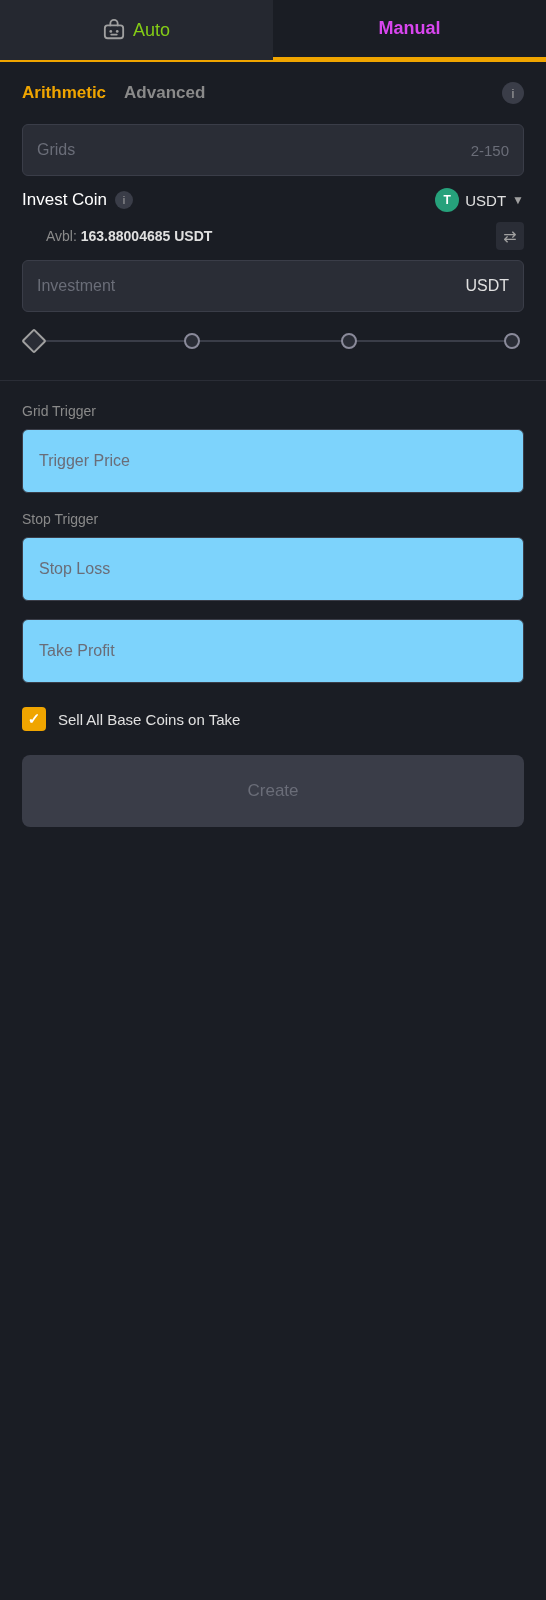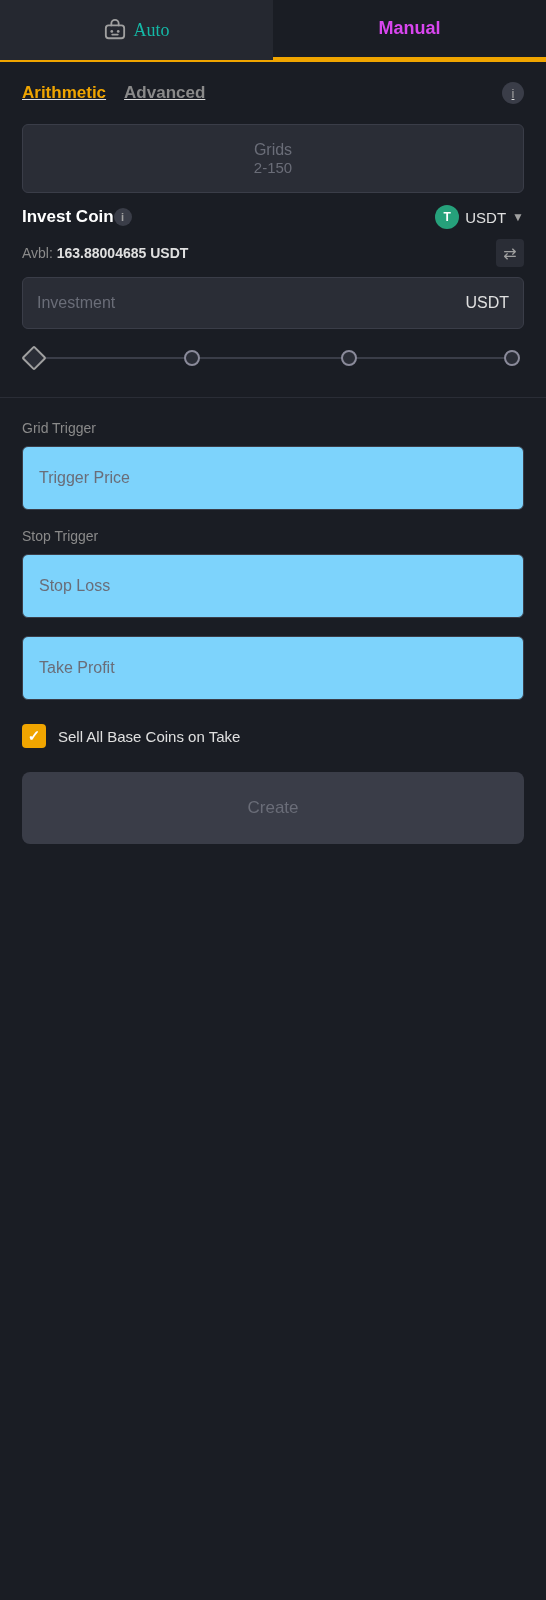--- a/index.html
+++ b/index.html
@@ -27,38 +27,36 @@
       color: #a0a0a0;
       background: #1a1d24;
     }
     .tab.active {
       color: #d946ef;
       background: #1a1d24;
       font-weight: 700;
     }
     .tab.auto {
       background: #252830;
-      color: #14b8a6;
+      color: #84cc16;
       display: flex;
       align-items: center;
       justify-content: center;
       gap: 8px;
-      font-family: Liberation Serif, serif;
     }
 
     .content {
       padding: 20px 22px;
     }
 
     
     .mode-row {
       display: flex;
       align-items: center;
       margin-bottom: 20px;
-      text-decoration: underline;
     }
     .mode-btn {
       font-size: 17px;
       font-weight: 600;
       cursor: pointer;
       margin-right: 18px;
     }
     .mode-btn.active { color: #f0a500; }
     .mode-btn.inactive { color: #8a8a8a; }
     .info-icon {
@@ -98,21 +96,20 @@
     
     .grids-box {
       background: #2a2d36;
       border: 1px solid #3a3d48;
       border-radius: 6px;
       padding: 16px 14px;
       display: flex;
       justify-content: space-between;
       align-items: center;
       margin-bottom: 12px;
-      flex-direction: column;
     }
     .grids-label { font-size: 16px; color: #6a6d78; }
     .grids-range { font-size: 15px; color: #6a6d78; }
 
     
     .profit-row {
       display: flex;
       justify-content: space-between;
       align-items: center;
       padding: 10px 0;
@@ -124,24 +121,25 @@
 
     
     .invest-header {
       display: flex;
       align-items: center;
       justify-content: space-between;
       margin-bottom: 10px;
     }
     .invest-title {
       font-size: 17px;
-      font-weight: 700;
+      font-weight: 400;
       color: #ffffff;
       display: flex;
       align-items: center;
+      gap: 8px;
     }
     .invest-title .info-circle {
       width: 18px;
       height: 18px;
       border-radius: 50%;
       background: #3a3d48;
       display: flex;
       align-items: center;
       justify-content: center;
       color: #a0a0a0;
@@ -169,20 +167,21 @@
       color: white;
     }
     .chevron-down { font-size: 12px; color: #a0a0a0; }
 
     
     .avbl-row {
       display: flex;
       align-items: center;
       justify-content: space-between;
       margin-bottom: 10px;
+      margin-left: 24px;
     }
     .avbl-text { font-size: 14px; color: #8a8a8a; }
     .avbl-amount { font-weight: 700; color: #e0e0e0; }
     .swap-icon {
       width: 28px;
       height: 28px;
       border-radius: 4px;
       background: #2a2d36;
       display: flex;
       align-items: center;

